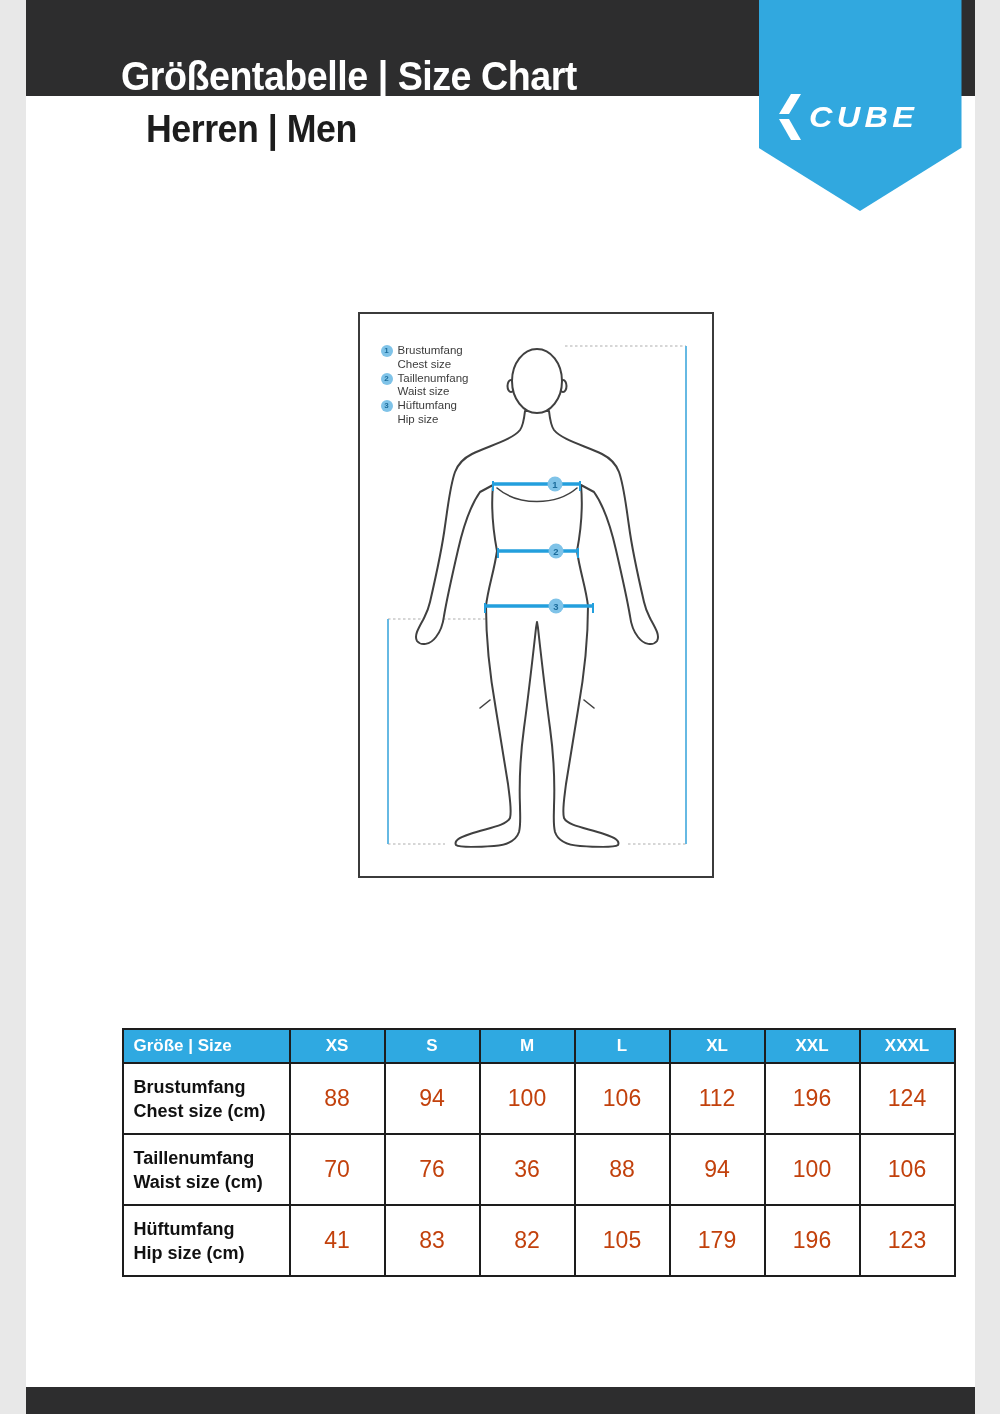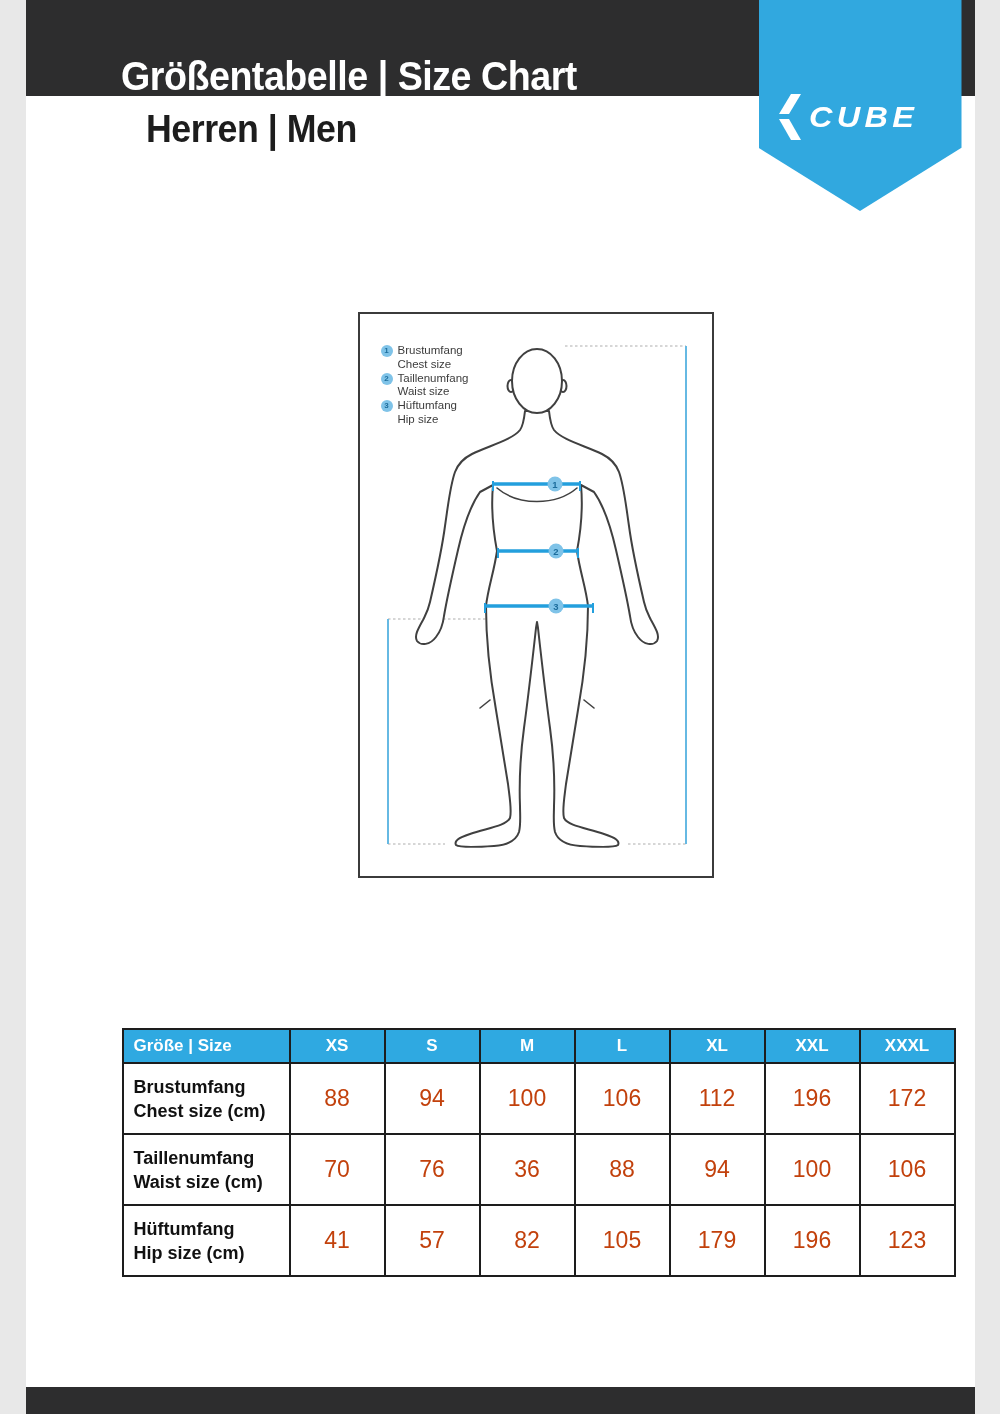--- a/index.html
+++ b/index.html
@@ -231,42 +231,42 @@
         <td class="row-label">
           <span>Brustumfang</span>
           <span>Chest size (cm)</span>
         </td>
         <td class="cell-value">88</td>
         <td class="cell-value">94</td>
         <td class="cell-value">100</td>
         <td class="cell-value">106</td>
         <td class="cell-value">112</td>
         <td class="cell-value">196</td>
-        <td class="cell-value">172</td>
+        <td class="cell-value">124</td>
       </tr>
       <tr>
         <td class="row-label">
           <span>Taillenumfang</span>
           <span>Waist size (cm)</span>
         </td>
         <td class="cell-value">70</td>
         <td class="cell-value">76</td>
         <td class="cell-value">36</td>
         <td class="cell-value">88</td>
         <td class="cell-value">94</td>
         <td class="cell-value">100</td>
         <td class="cell-value">106</td>
       </tr>
       <tr>
         <td class="row-label">
           <span>Hüftumfang</span>
           <span>Hip size (cm)</span>
         </td>
         <td class="cell-value">41</td>
-        <td class="cell-value">57</td>
+        <td class="cell-value">83</td>
         <td class="cell-value">82</td>
         <td class="cell-value">105</td>
         <td class="cell-value">179</td>
         <td class="cell-value">196</td>
         <td class="cell-value">123</td>
       </tr>
     </tbody>
   </table>
 
   <div class="bottom-bar"></div>

